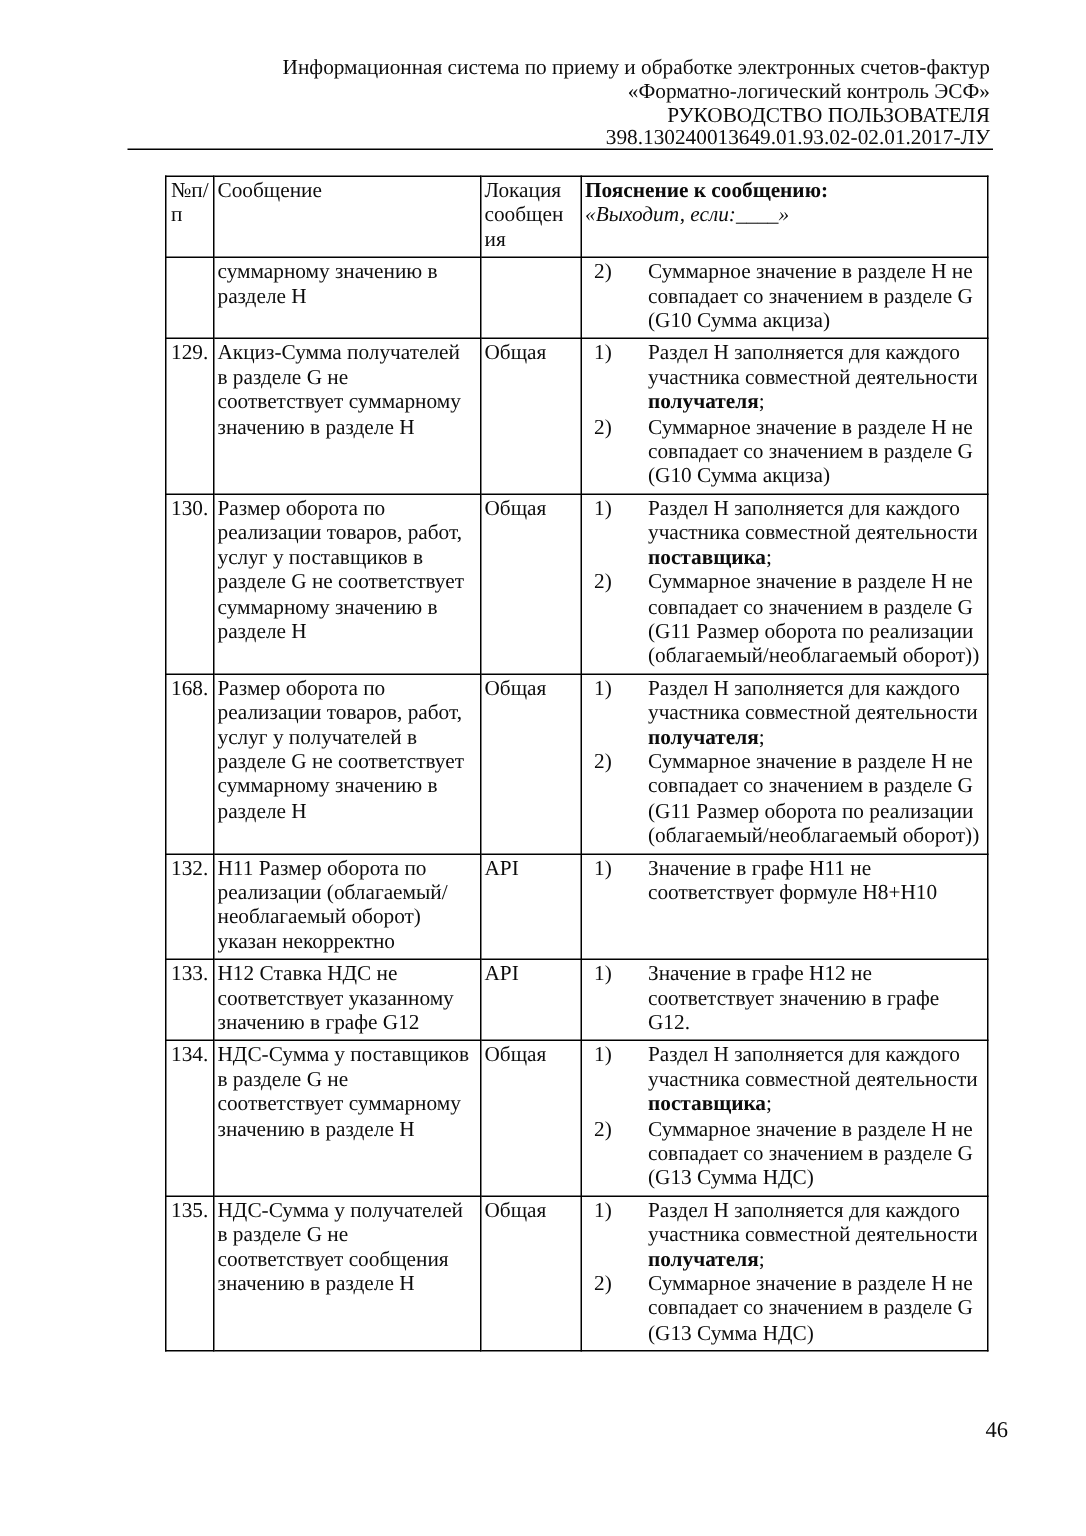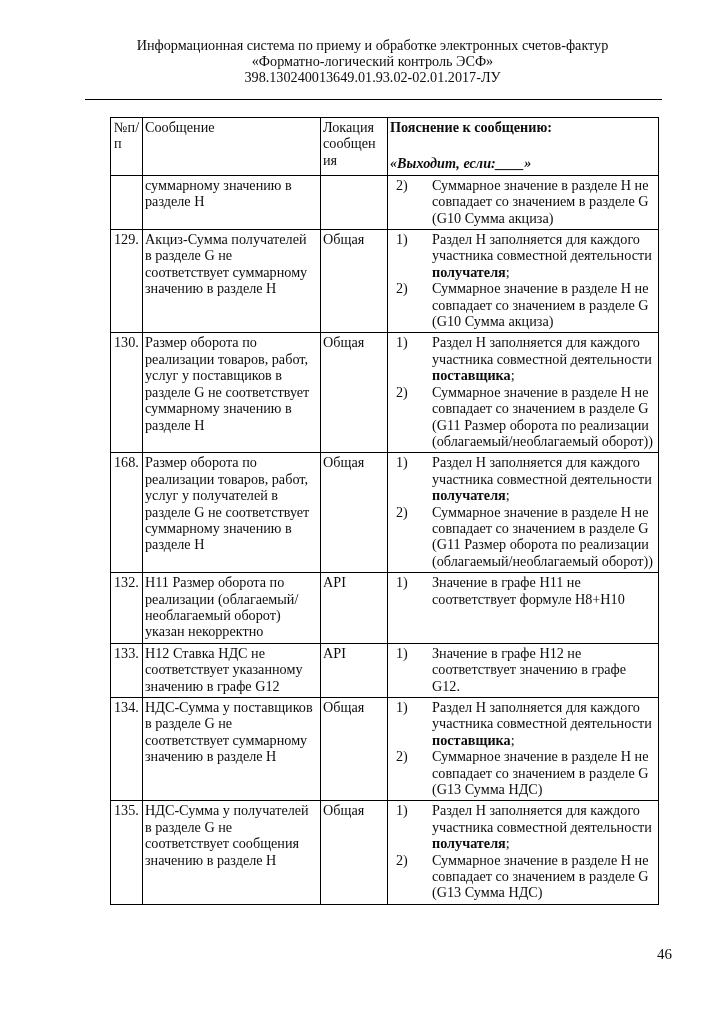--- a/index.html
+++ b/index.html
@@ -7,21 +7,21 @@
   .page {
     position:relative;
     width:724px; height:1024px;
     background:#ffffff;
     font-family:"Liberation Serif", serif;
     color:#0c0c0c;
     overflow:hidden;
   }
   .doc-header {
     position:absolute; top:38px; left:85px; width:575px;
-    text-align:center;
+    text-align:right;
     font-size:14.2px; line-height:15.8px;
   }
   .header-rule {
     position:absolute; top:99px; left:85px; width:577px;
     border-top:1.6px solid #000;
   }
   table.msg-table {
     position:absolute; top:117px; left:110px;
     width:548px;
     border-collapse:collapse;
@@ -32,38 +32,39 @@
     border:1px solid #000;
     vertical-align:top;
     text-align:left;
     padding:1px 5px 3px 2px;
     font-weight:normal;
   }
   .msg-table { border:1.5px solid #000; }
   th.num, td.num { padding-left:3px; padding-right:2px; overflow-wrap:anywhere; }
   th.loc { overflow-wrap:anywhere; }
   .hdr { font-weight:bold; }
-  .hdr-italic { font-weight:bold; font-style:italic;margin-top:20px; }
+  .hdr-italic { font-weight:normal; font-style:italic; }
   .exp-item { display:flex; padding-left:6px; }
   .exp-item .marker { width:24px; flex:0 0 24px; }
   .exp-item .exp-text { flex:1 1 auto;margin-left:12px; }
   .b { font-weight:bold; }
   .page-number {
     position:absolute; top:946px; right:52px;
     font-size:15px;
   }
 </style>
 </head>
 <body>
 
 <div class="page">
 
   <div class="doc-header">
     <div>Информационная система по приему и обработке электронных счетов-фактур</div>
     <div>«Форматно-логический контроль ЭСФ»</div>
+    <div>РУКОВОДСТВО ПОЛЬЗОВАТЕЛЯ</div>
     <div>398.130240013649.01.93.02-02.01.2017-ЛУ</div>
   </div>
 
   <div class="header-rule"></div>
 
   <table class="msg-table">
     <colgroup>
       <col style="width:32px">
       <col style="width:178px">
       <col style="width:67px">

